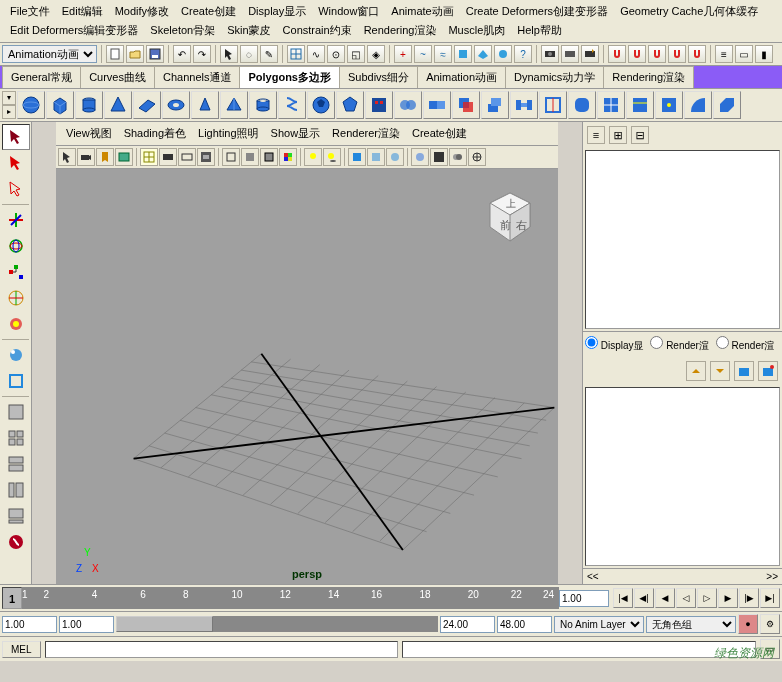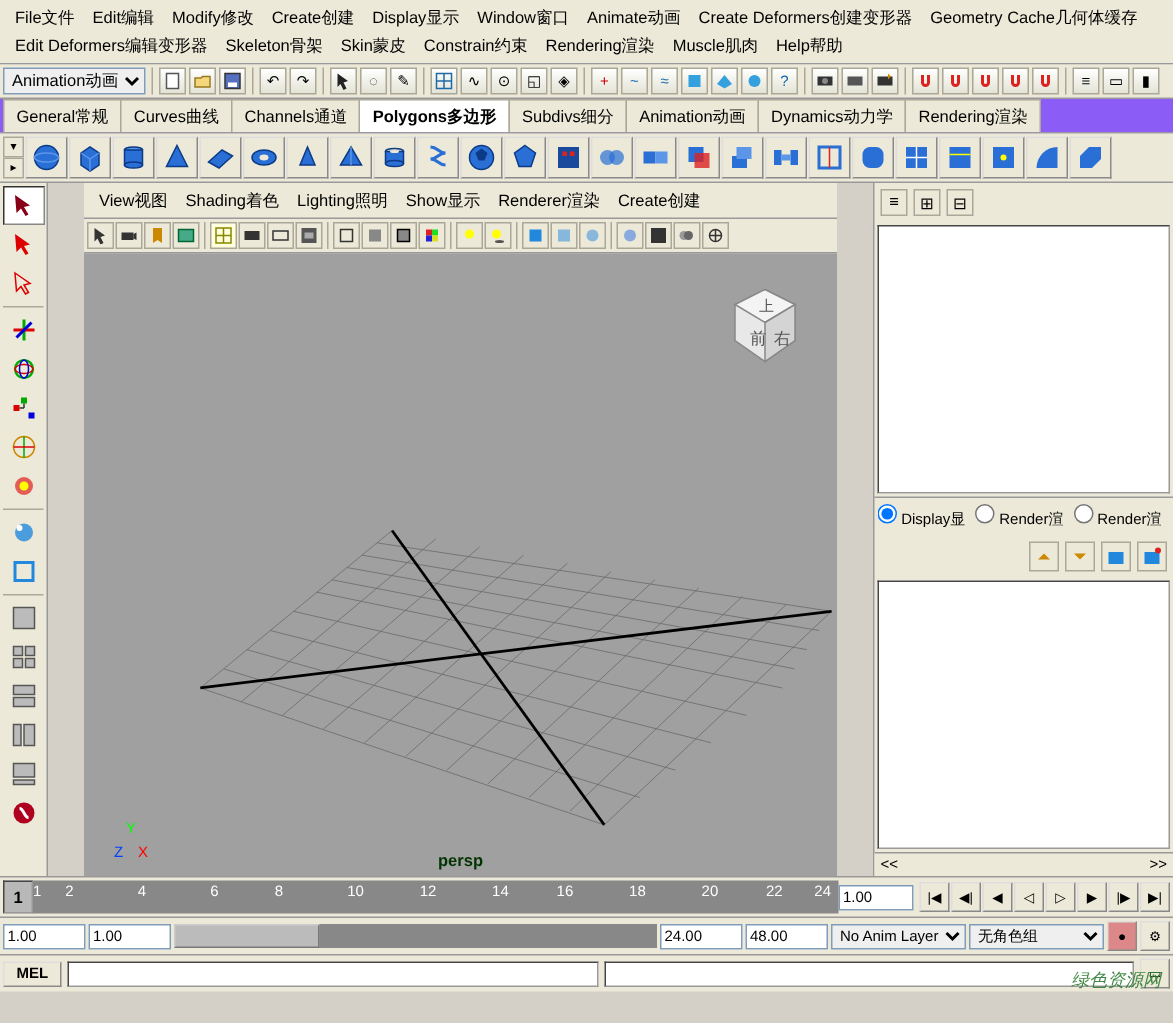--- a/index.html
+++ b/index.html
@@ -52,21 +52,21 @@
 .time-ruler .tick { position: absolute; top: 2px; }
 .time-end { width: 50px; border: 1px solid #7f9db9; padding: 2px; font-size: 10px; }
 .playback { display: flex; gap: 1px; margin-left: 4px; }
 .pbtn { width: 20px; height: 20px; border: 1px outset #ddd; background: #ece9d8; cursor: pointer; display: inline-flex; align-items: center; justify-content: center; font-size: 9px; }
 .range-bar { display: flex; align-items: center; background: #ece9d8; border-top: 1px solid #999; padding: 2px; gap: 2px; }
 .rfield { width: 55px; border: 1px solid #7f9db9; padding: 2px; font-size: 10px; }
 .rslider { flex: 1; height: 16px; background: #888; position: relative; }
 .rslider .thumb { position: absolute; left: 0; width: 30%; height: 100%; background: #bbb; border: 1px outset #ccc; }
 .anim-layer { width: 90px; font-size: 10px; border: 1px solid #7f9db9; padding: 1px; }
 .cmd-bar { display: flex; align-items: center; background: #ece9d8; border-top: 1px solid #999; padding: 2px; gap: 4px; }
-.mel-label { border: 1px outset #ddd; padding: 2px 8px; font-size: 10px; cursor: pointer; font-weight: bold; }
+.mel-label { border: 1px outset #ddd; padding: 2px 8px; font-size: 10px; cursor: pointer; }
 .cmd-input { flex: 1; border: 1px inset #999; padding: 2px; font-size: 10px; background: #fff; }
 .watermark { position: absolute; right: 8px; bottom: 20px; color: #2e7d32; font-size: 12px; font-style: italic; pointer-events: none; opacity: 0.9; }
 svg { display: block; }
 </style>
 </head>
 <body>
 
 <div class="menubar">
   <span>File文件</span>
   <span>Edit编辑</span>

